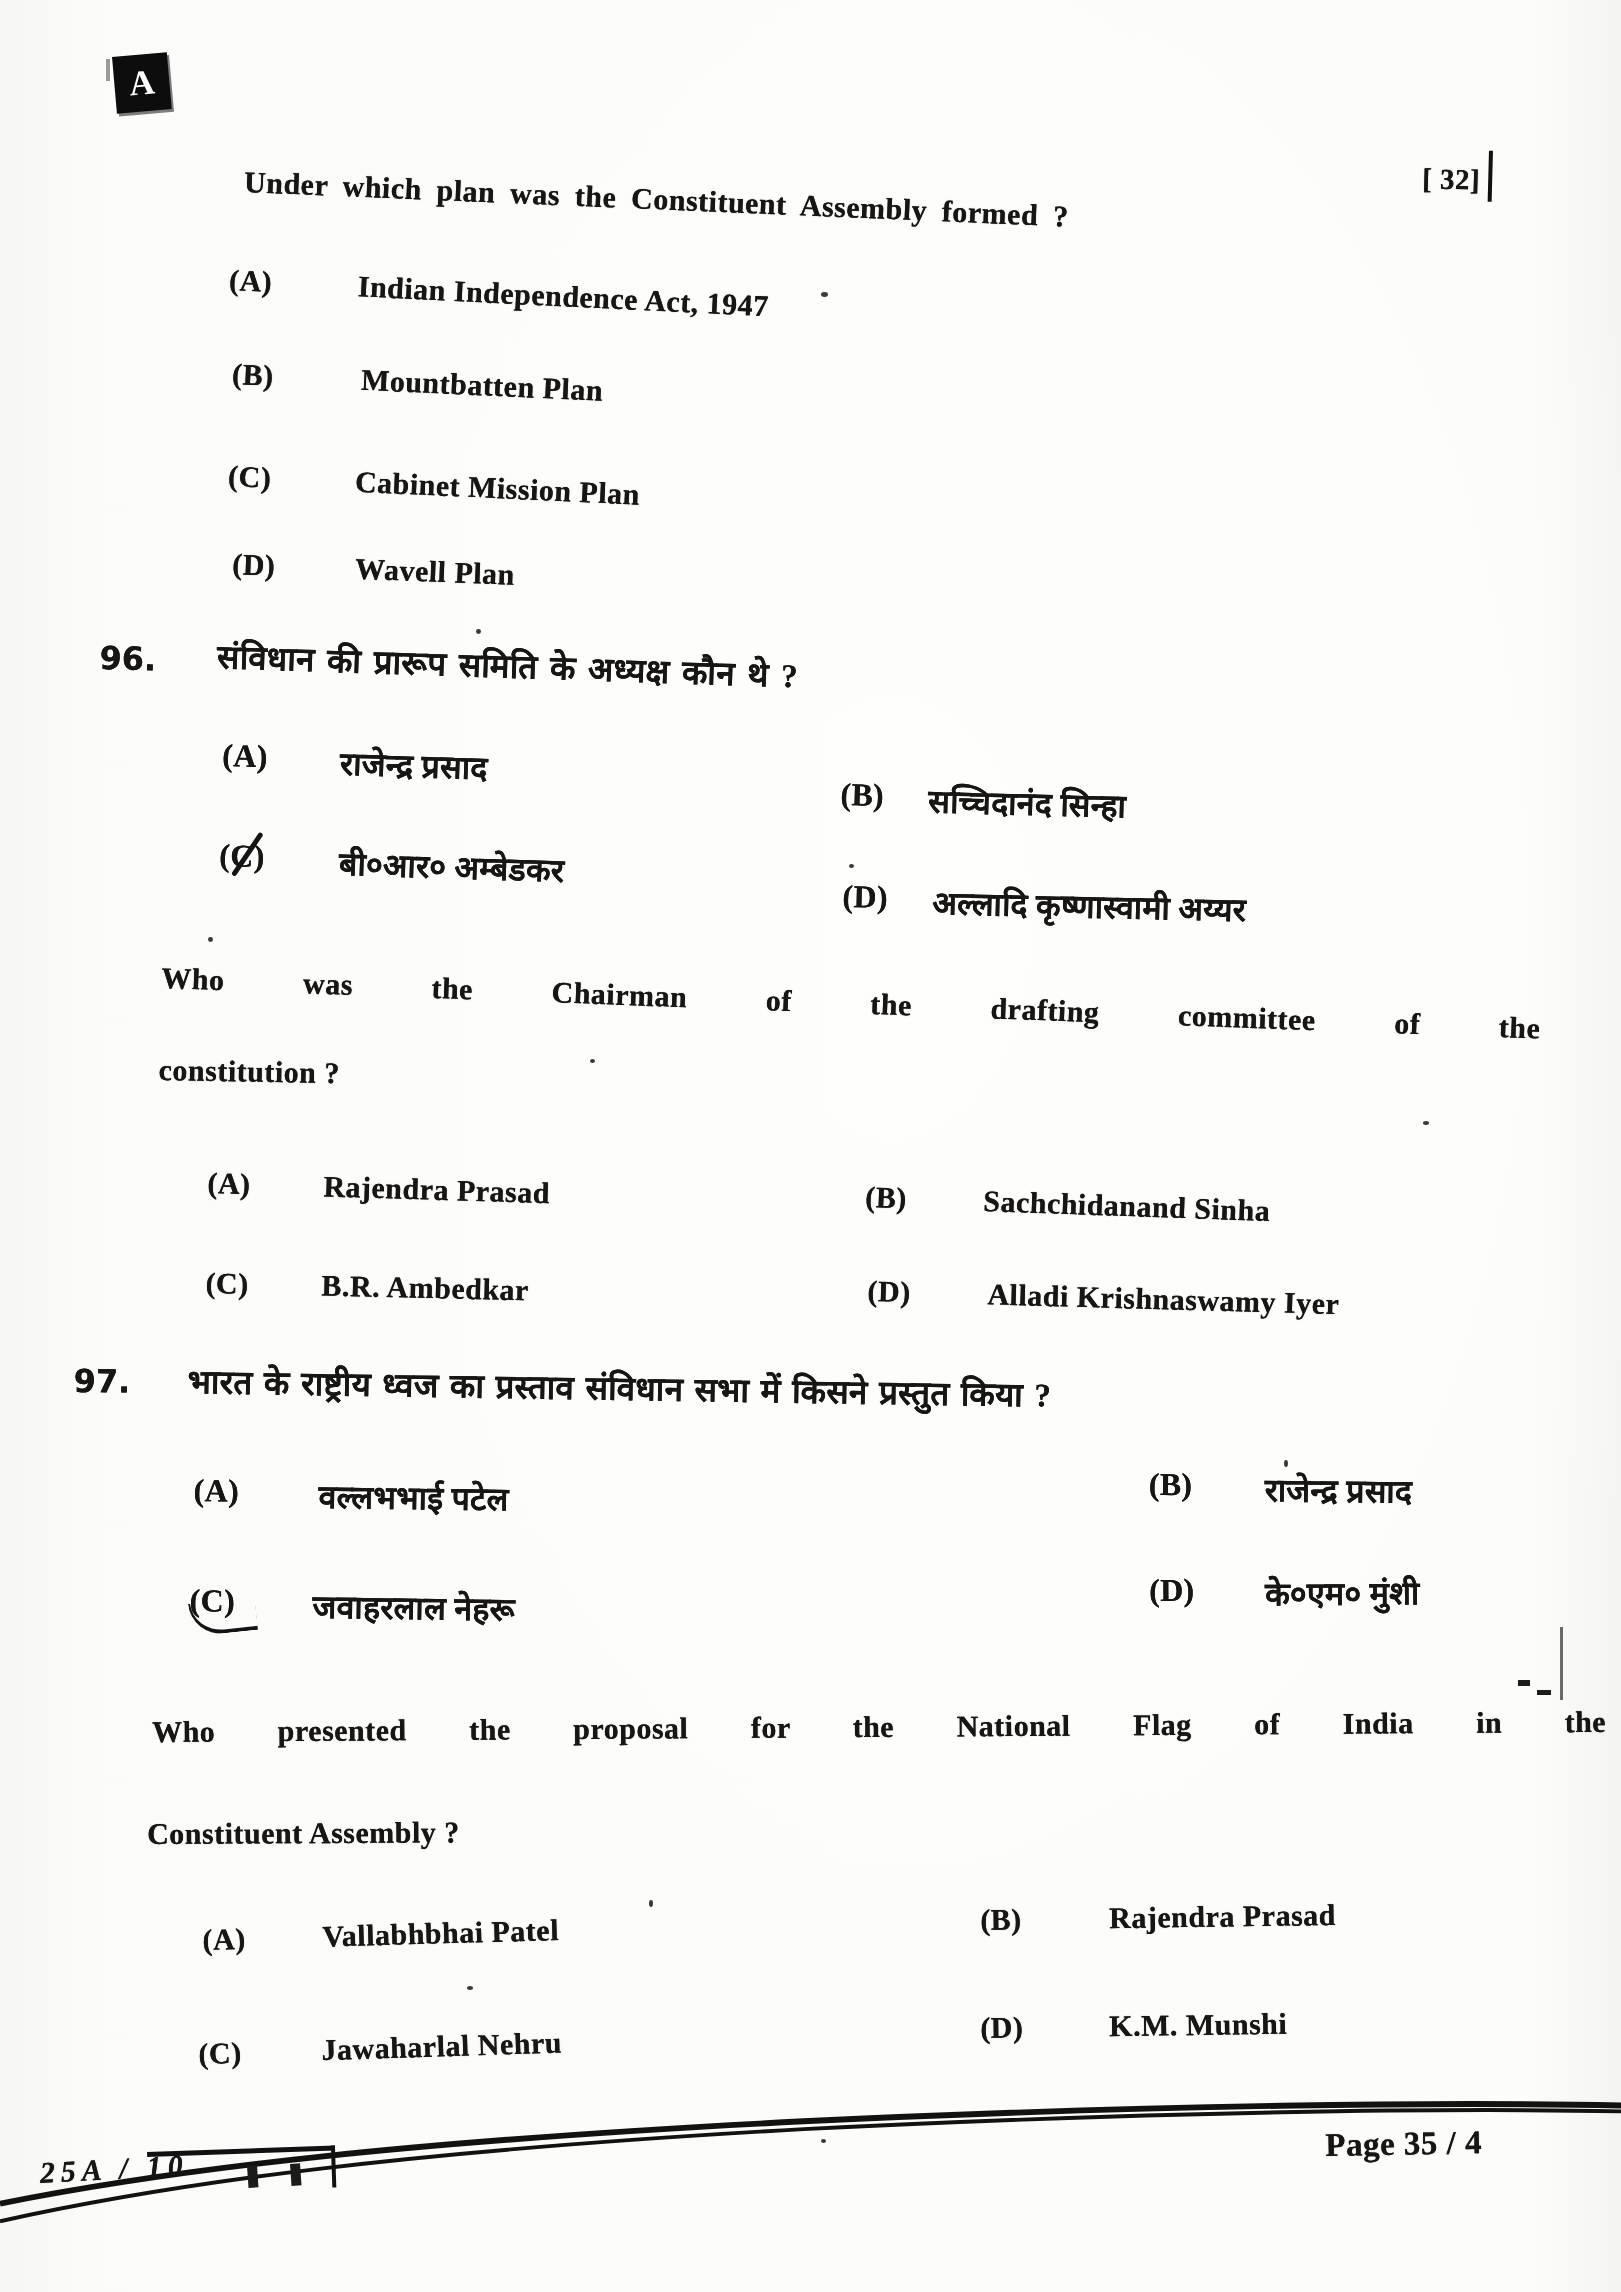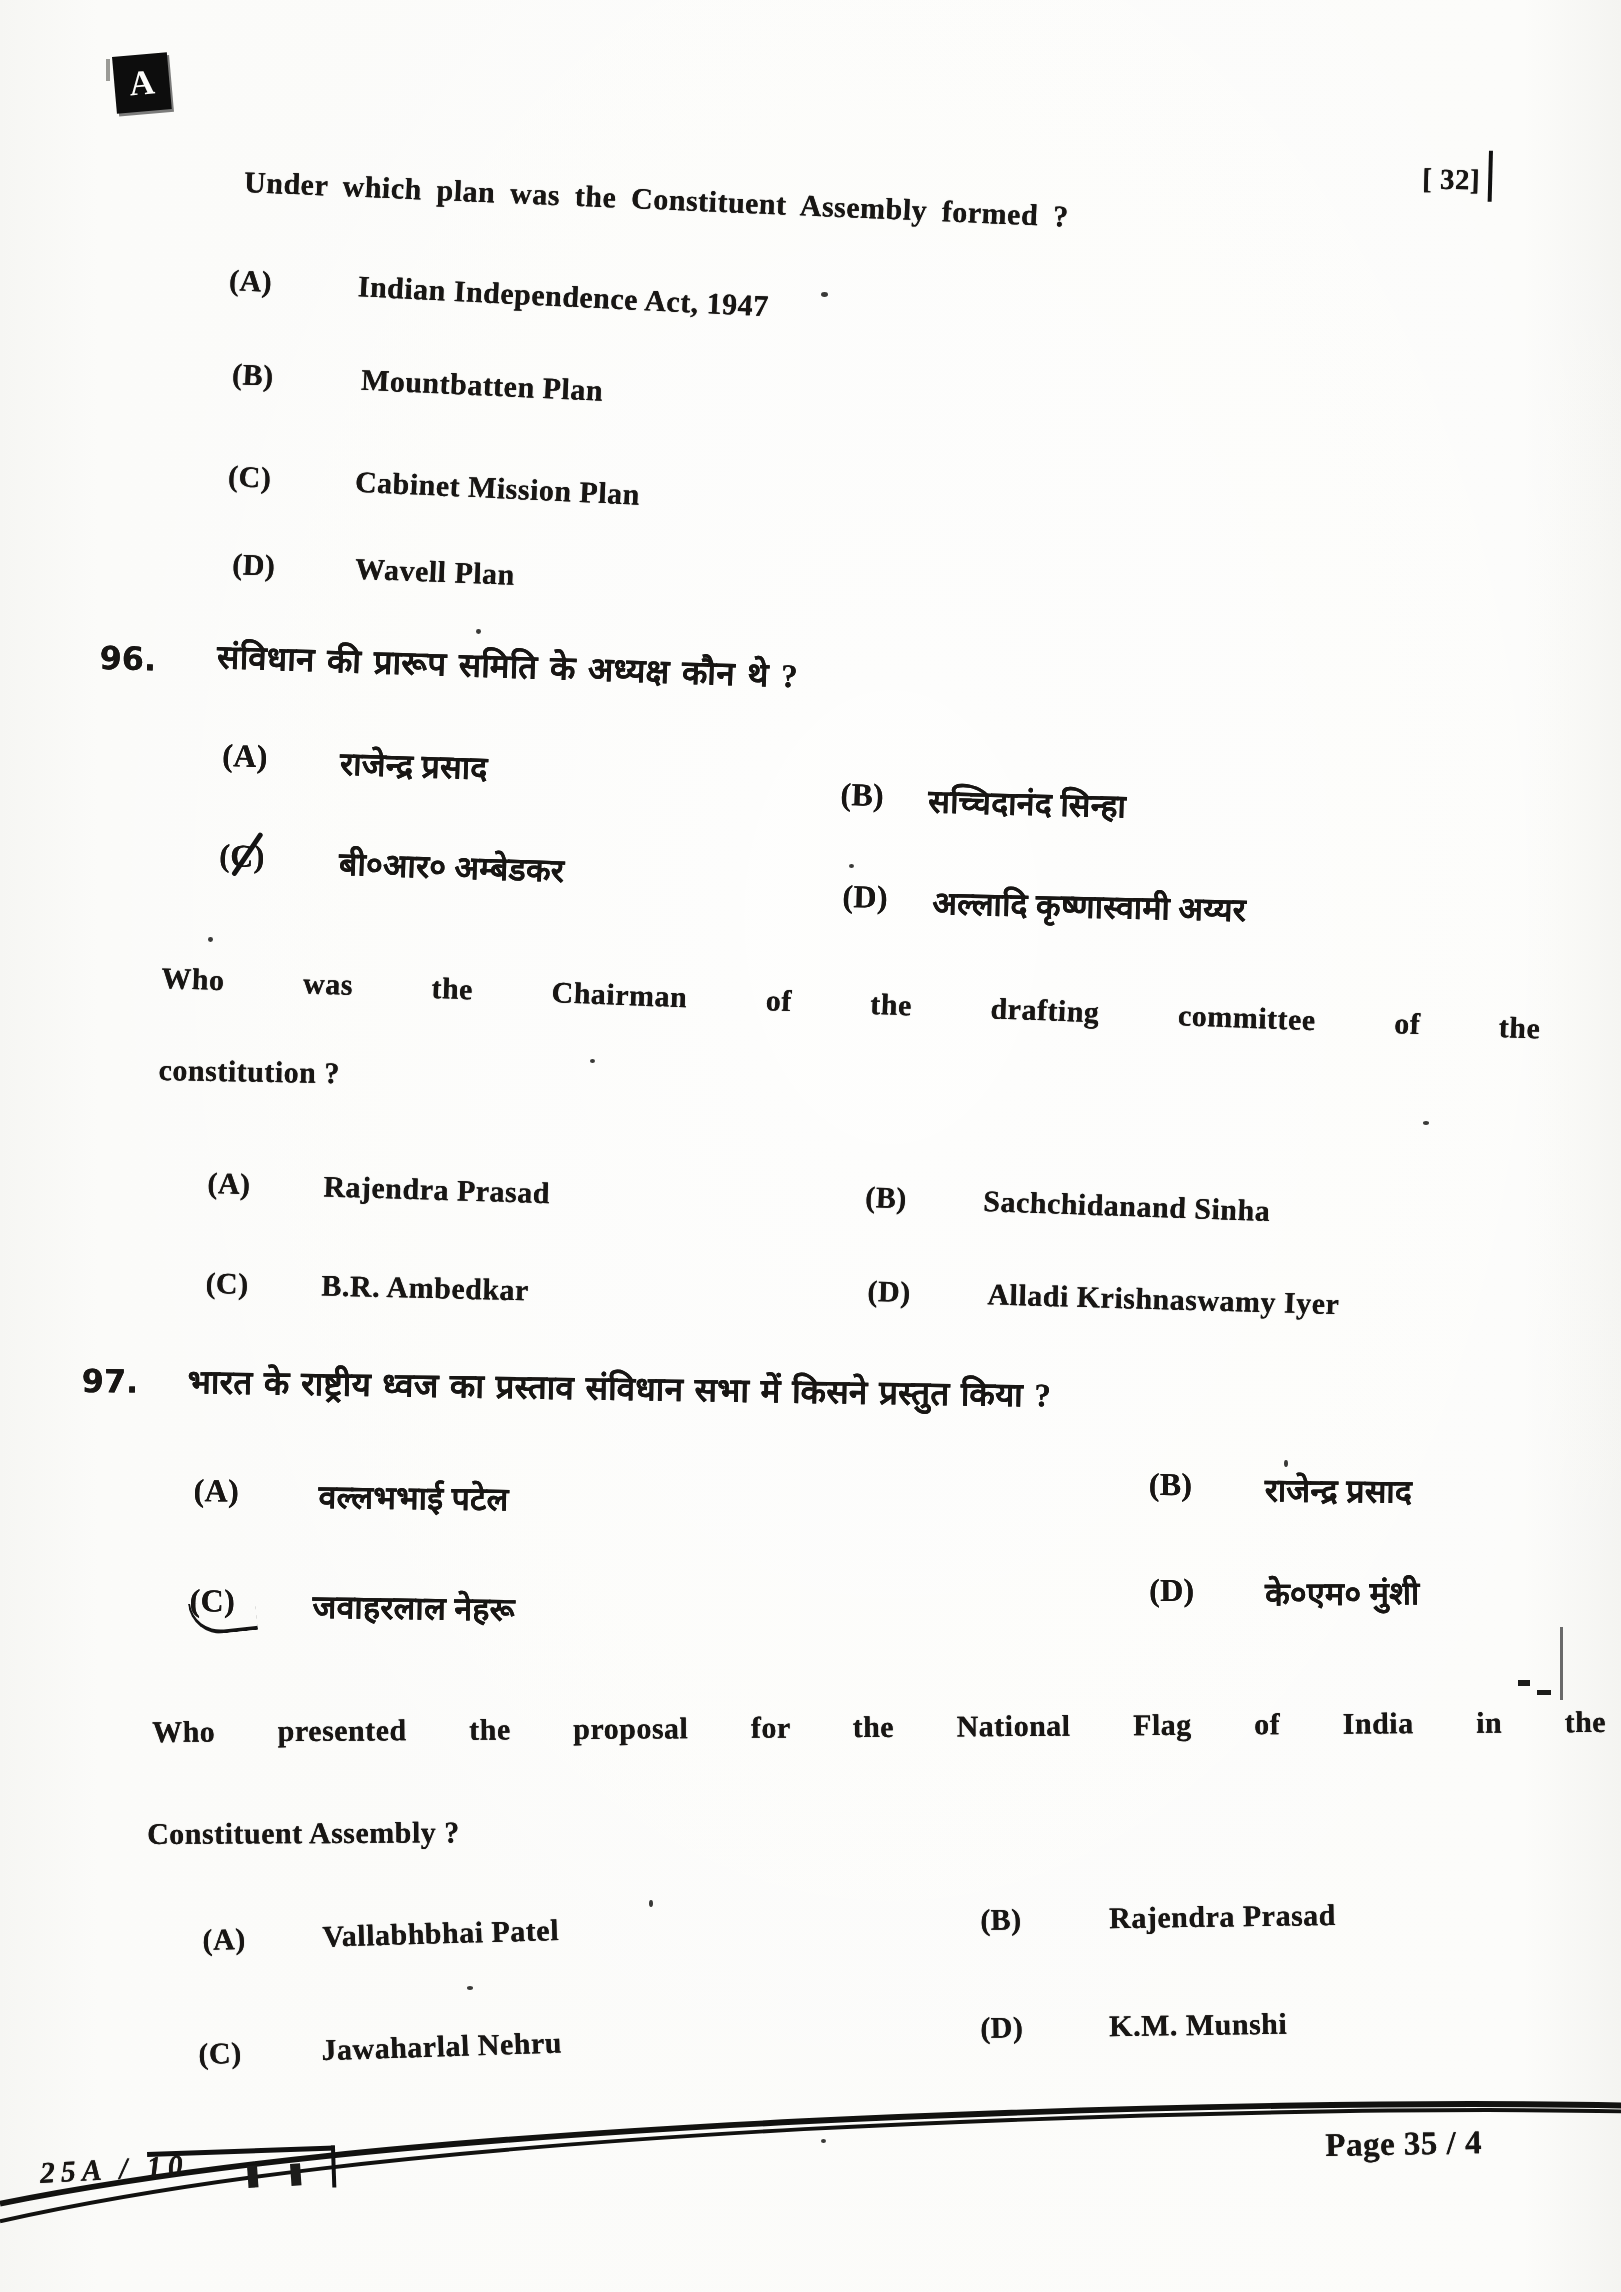--- a/index.html
+++ b/index.html
@@ -112,21 +112,21 @@
   </div>
   <div class="abs en row" style="left:206px;top:1266px;--r:1.3deg;--mw:116px">
     <span class="marker">(C)</span>
     <span>B.R. Ambedkar</span>
   </div>
   <div class="abs en row" style="left:868px;top:1274px;--r:1.6deg;--mw:120px">
     <span class="marker">(D)</span>
     <span>Alladi Krishnaswamy Iyer</span>
   </div>
 
-  <div class="abs qnum" style="left:82px;top:1362px;--r:0.8deg">97.</div>
+  <div class="abs qnum" style="left:74px;top:1362px;--r:0.8deg">97.</div>
   <div class="abs hi" style="left:188px;top:1358px;--r:0.9deg;word-spacing:2.9px">भारत के राष्ट्रीय ध्वज का प्रस्ताव संविधान सभा में किसने प्रस्तुत किया ?</div>
 
   <div class="abs hi row" style="left:194px;top:1472px;--r:0.8deg;--mw:125px;font-size:32px">
     <span class="marker">(A)</span>
     <span>वल्लभभाई पटेल</span>
   </div>
   <div class="abs hi row" style="left:1149px;top:1466px;--r:0.6deg;--mw:116px;font-size:32px">
     <span class="marker">(B)</span>
     <span>राजेन्द्र प्रसाद</span>
   </div>

